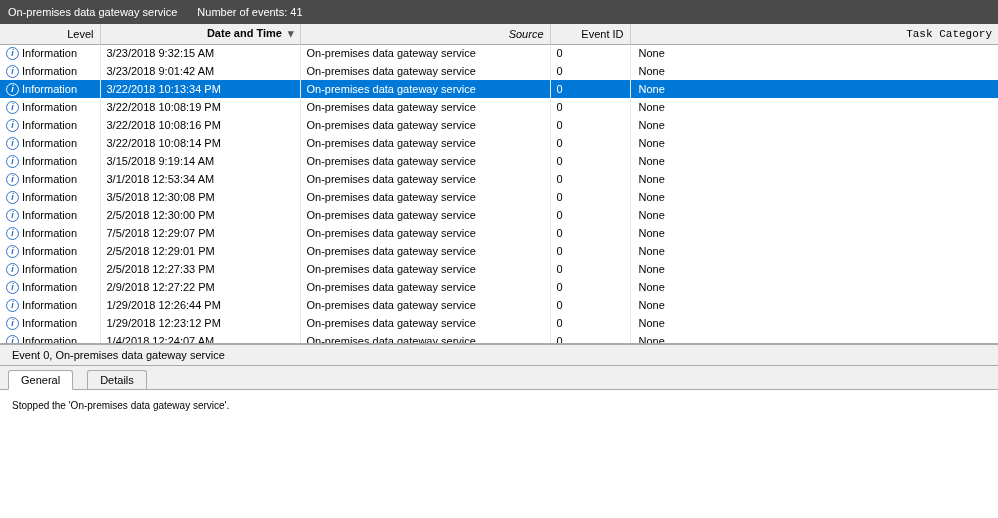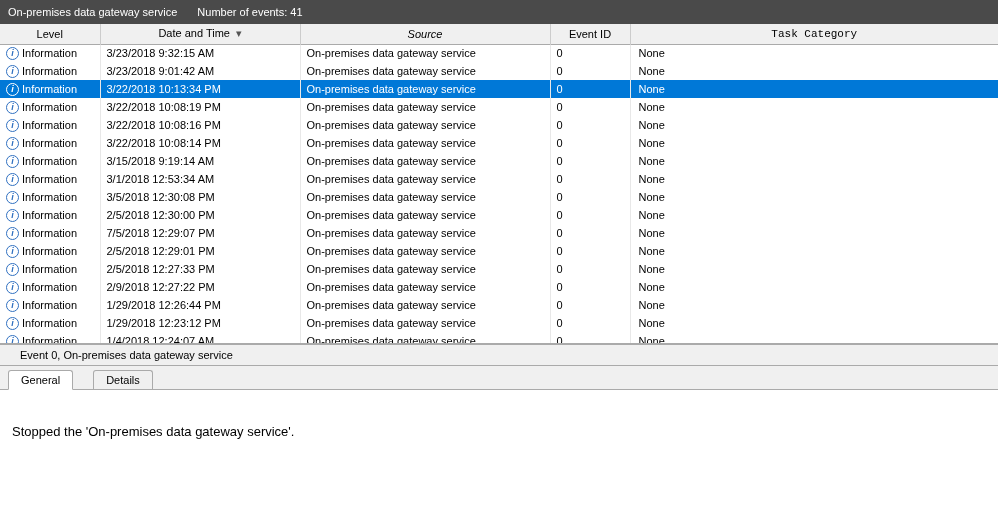--- a/index.html
+++ b/index.html
@@ -43,41 +43,41 @@
       border-collapse: collapse;
       table-layout: fixed;
     }
 
     thead tr {
       background: #f0f0f0;
       border-bottom: 1px solid #aaa;
     }
 
     thead th {
-      text-align: center;
+      text-align: right;
       padding: 3px 6px;
       font-weight: normal;
       border-right: 1px solid #ccc;
       white-space: nowrap;
       overflow: hidden;
       font-size: 11px;
       height: 20px;
       position: sticky;
       top: 0;
       background: #f0f0f0;
       z-index: 1;
     }
 
     thead th:last-child {
       border-right: none;
       font-family: Liberation Mono, monospace;
     }
 
     .col-level { width: 100px; }
-    .col-datetime { width: 200px; }
+    .col-datetime { width: 200px; font-weight: bold; }
     .col-source { width: 250px; font-style: italic; }
     .col-eventid { width: 80px; }
     .col-taskcategory { width: auto; }
 
     tbody tr {
       height: 18px;
     }
     tbody tr:nth-child(even) {
       background: #fff;
     }
@@ -133,41 +133,41 @@
       display: inline-block;
       margin-left: 3px;
       color: #555;
     }
 
     
     .status-bar {
       background: #f0f0f0;
       border-top: 1px solid #aaa;
       border-bottom: 1px solid #aaa;
-      padding: 3px 20px;
+      padding: 3px 12px;
       font-size: 11px;
       height: 22px;
       display: flex;
       align-items: center;
     }
 
     
     .bottom-panel {
       background: #fff;
       height: 172px;
       display: flex;
       flex-direction: column;
     }
 
     .tabs-bar {
       display: flex;
       border-bottom: 1px solid #aaa;
       background: #f0f0f0;
       padding: 4px 8px 0;
-      gap: 20px;
+      gap: 14px;
     }
 
     .tab {
       padding: 3px 12px;
       border: 1px solid #aaa;
       border-bottom: none;
       background: #f0f0f0;
       cursor: pointer;
       font-size: 11px;
       border-radius: 3px 3px 0 0;
@@ -180,24 +180,23 @@
       position: relative;
     }
 
     .tab-content {
       flex: 1;
       padding: 8px 12px;
       overflow-y: auto;
     }
 
     .event-description {
-      font-size: 13px;
+      font-size: 10px;
       color: #000;
       line-height: 1.5;
-      margin-top: 24px;
     }
   </style>
 </head>
 <body>
 
 <div class="title-bar">
   <span class="title-bar-title">On-premises data gateway service</span>
   <span class="title-bar-count">
     <span>Number of events:</span>
     <span>41</span>

